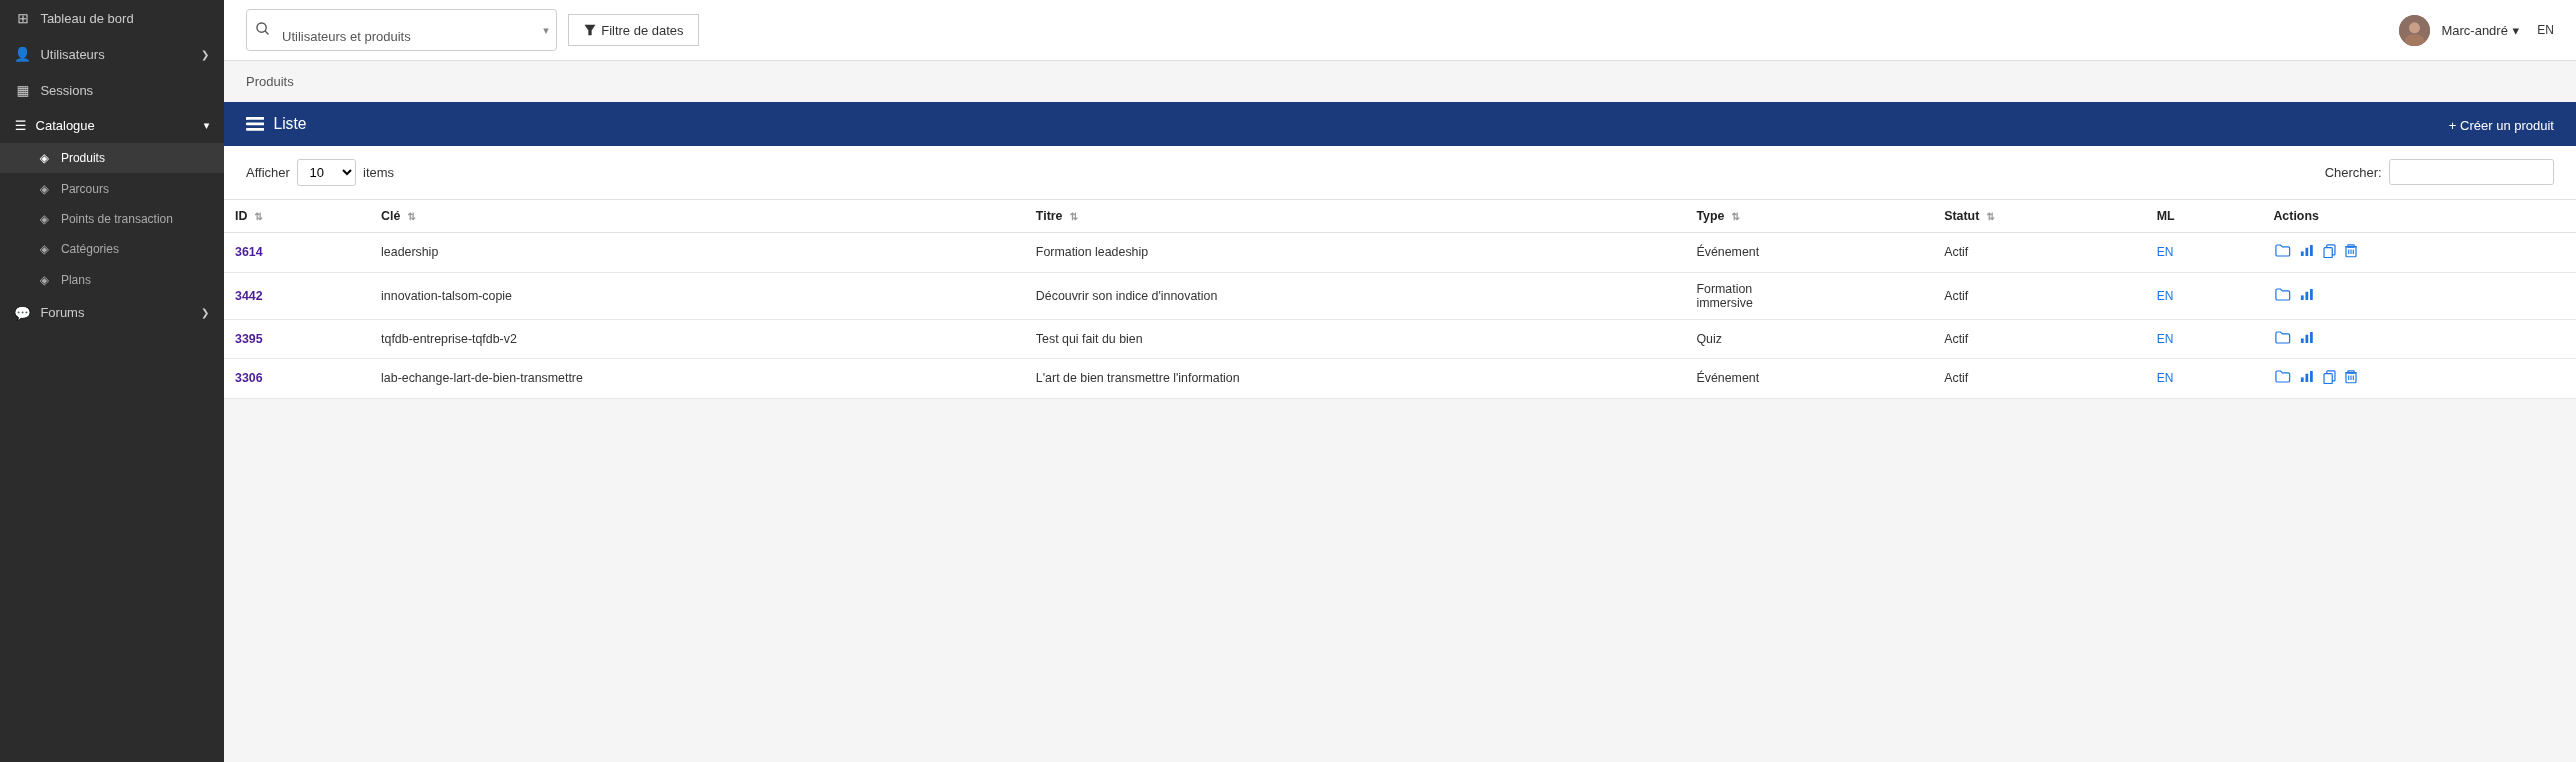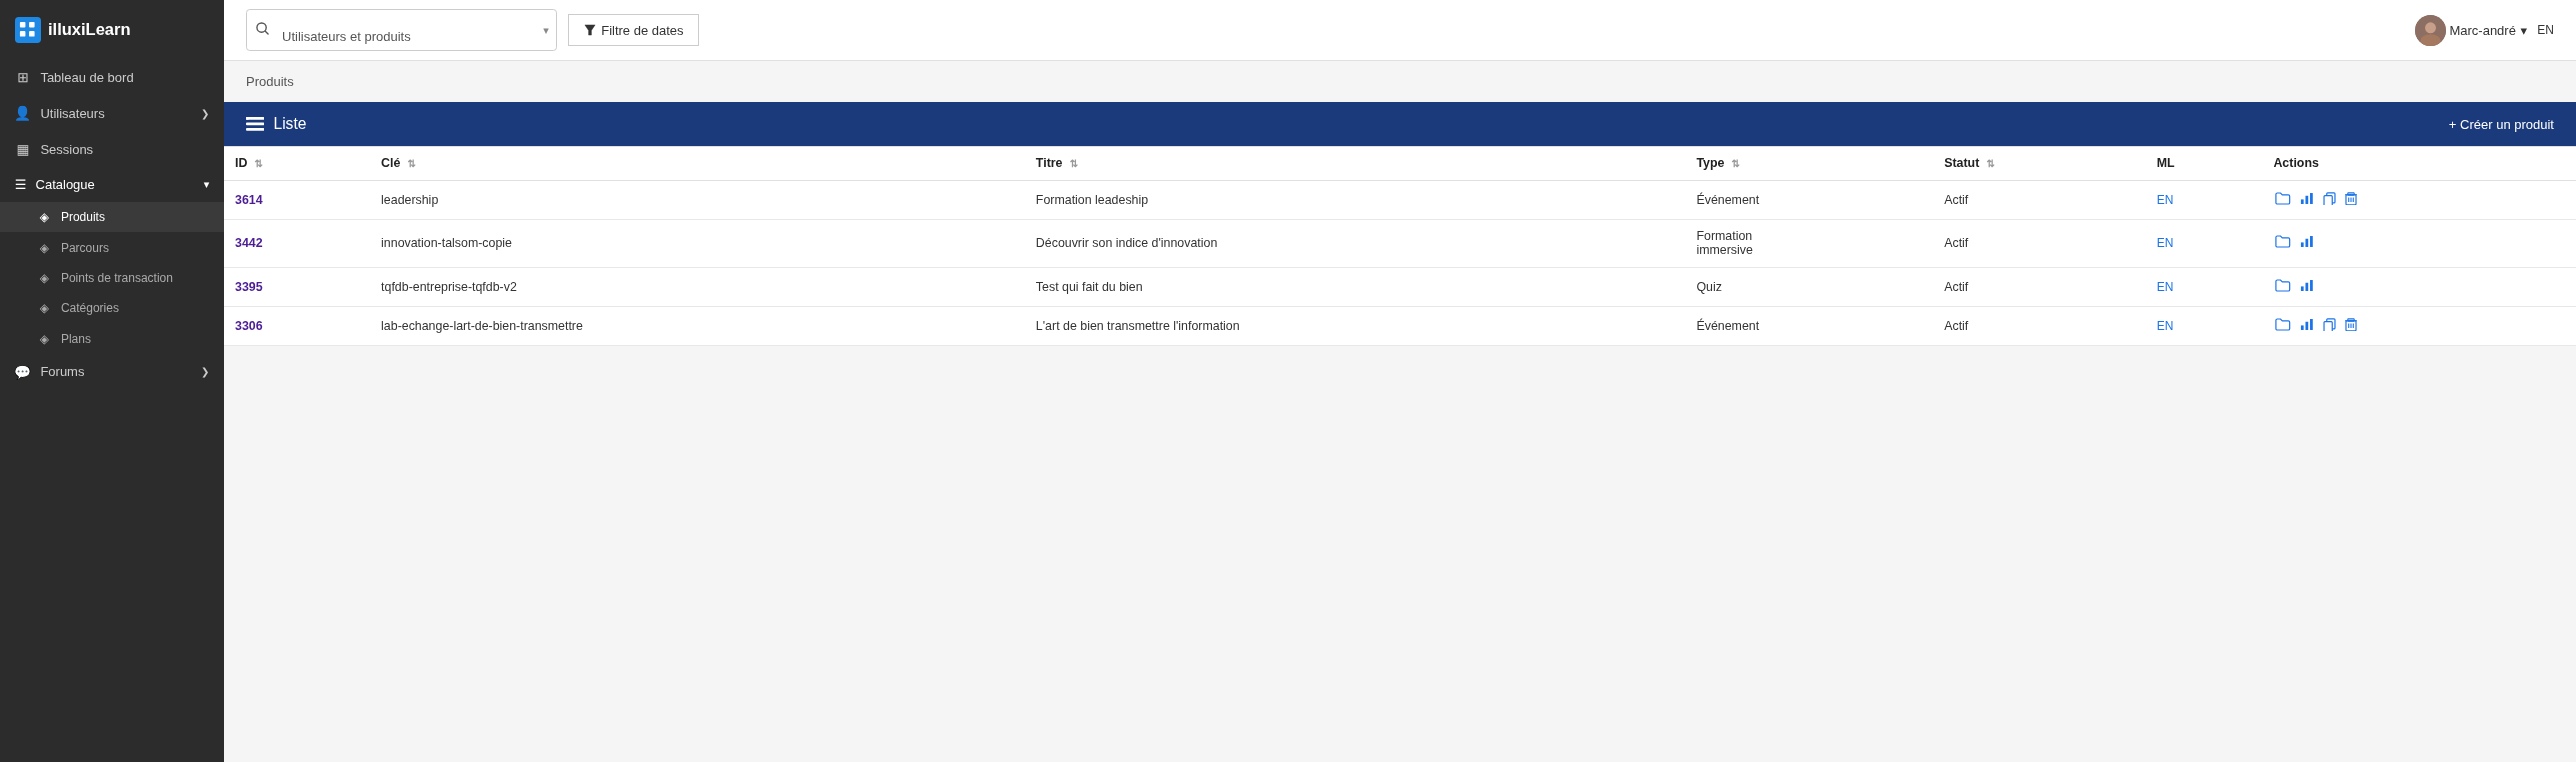--- a/index.html
+++ b/index.html
@@ -109,21 +109,21 @@
       border-radius: 0;
       background: white;
       cursor: pointer;
       font-size: 13px;
       color: #333;
     }
     .topbar-right {
       margin-left: auto;
       display: flex;
       align-items: center;
-      gap: 3px;
+      gap: 11px;
     }
     .user-avatar {
       width: 31px;
       height: 31px;
       border-radius: 50%;
       background: #8d6e63;
       overflow: hidden;
       display: flex;
       align-items: center;
       justify-content: center;
@@ -159,21 +159,21 @@
     }
     .list-panel {
       background: white;
       margin: 0;
     }
     .list-header {
       background: #1a3a7c;
       color: white;
       padding: 13px 22px;
       display: flex;
-      align-items: center;
+      align-items: flex-end;
       justify-content: space-between;
     }
     .list-header-left {
       display: flex;
       align-items: center;
       gap: 9.2px;
       font-size: 15.6px;
       font-weight: 500;
     }
     .create-btn {
@@ -281,31 +281,20 @@
       color: #ccc;
       gap: 9.2px;
       font-size: 13px;
     }
     .catalogue-header.open { color: white; }
   </style>
 </head>
 <body>
 
 <nav class="sidebar">
-  <div class="sidebar-logo">
-    <div class="sidebar-logo-icon">
-      <svg width="16.5" height="16.5" viewBox="0 0 18 18" fill="none">
-        <rect x="1" y="1" width="6" height="6" fill="white" rx="1"></rect>
-        <rect x="11" y="1" width="6" height="6" fill="white" rx="1"></rect>
-        <rect x="1" y="11" width="6" height="6" fill="white" rx="1"></rect>
-        <rect x="11" y="11" width="6" height="6" fill="white" rx="1"></rect>
-      </svg>
-    </div>
-    <span>illuxiLearn</span>
-  </div>
 
   <div class="sidebar-nav-item">
     <span class="icon">⊞</span>
     <span>Tableau de bord</span>
   </div>
 
   <div class="sidebar-nav-item">
     <span class="icon">👤</span>
     <span>Utilisateurs</span>
     <span class="arrow">❯</span>
@@ -399,20 +388,32 @@
             <rect x="0" y="12" width="20" height="3" rx="1" fill="white"></rect>
             <rect x="0" y="0" width="3" height="3" rx="0.5" fill="white"></rect>
           </svg>
           <span>Liste</span>
         </div>
         <button class="create-btn">
           <span>+ Créer un produit</span>
         </button>
       </div>
 
+      <div class="table-controls">
+        <span class="show-label">Afficher</span>
+        <select class="items-select">
+          <option>10</option>
+          <option>25</option>
+          <option>50</option>
+          <option>100</option>
+        </select>
+        <span class="items-label">items</span>
+        <span class="search-label">Chercher:</span>
+        <input type="text" class="search-input" value="" style="">
+      </div>
 
       <table class="data-table">
         <thead>
           <tr>
             <th>
               <span>ID</span>
               <span class="sort-icon">⇅</span>
             </th>
             <th>
               <span>Clé</span>

